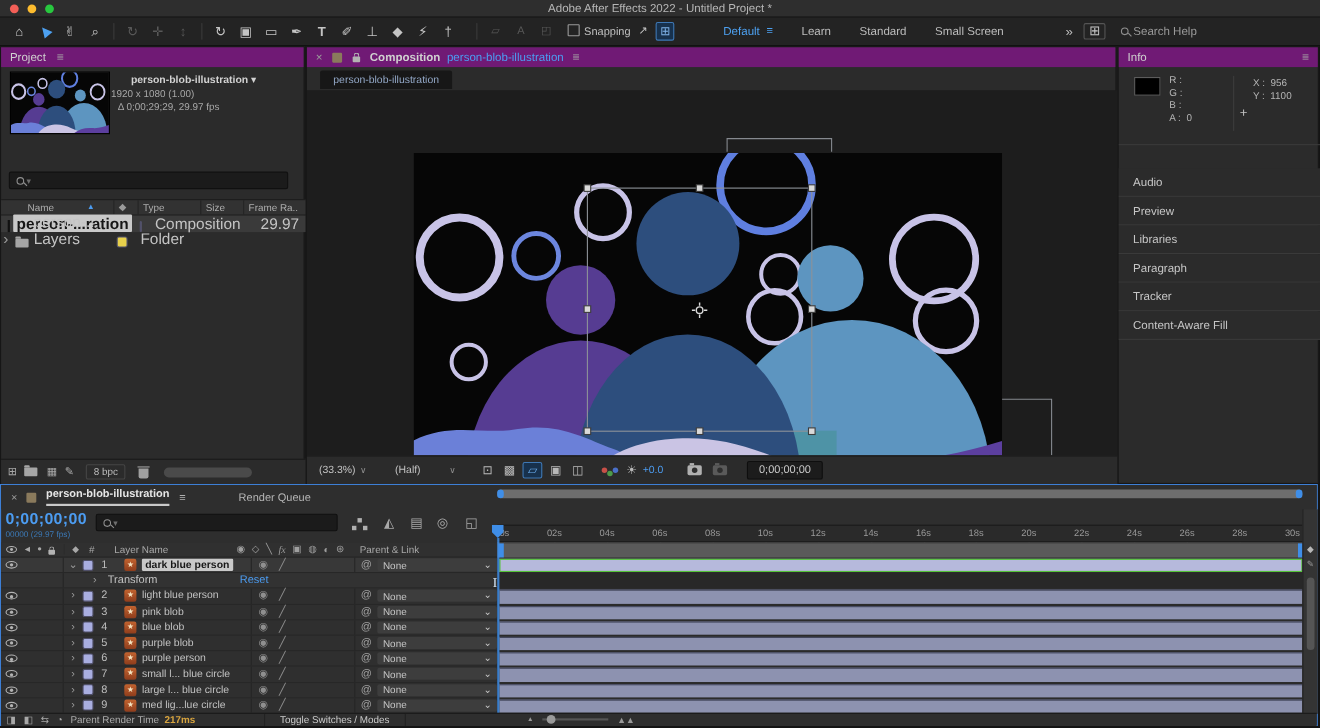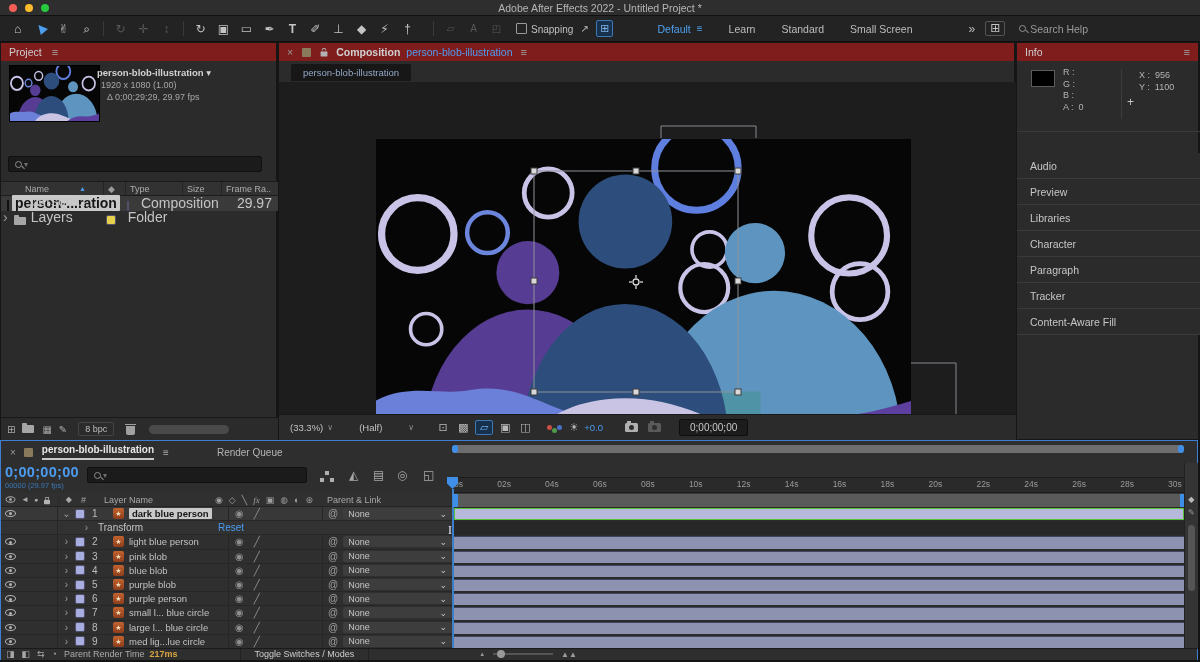--- a/index.html
+++ b/index.html
@@ -40,21 +40,21 @@
   .cam::after{content:"";position:absolute;left:4px;top:2px;width:5px;height:5px;background:#2e2e2e;border-radius:50%}
   .cam.dim{background:#5a5a5a}.cam.dim::before{background:#5a5a5a}
   .flowico{display:inline-block;width:4px;height:4px;background:#b0b0b0;margin:2px 6px 8px 4px;position:relative;box-shadow:-5px 7px 0 #b0b0b0,5px 7px 0 #b0b0b0}
   .rgbico{display:inline-block;width:5px;height:5px;border-radius:50%;background:#c85048;box-shadow:5px 3px 0 #4d9a4a,10px 0 0 #4a6fc8;margin-right:12px}
   .labelchip{display:inline-block;width:10px;height:10px;border-radius:2px;background:#a9aee0;border:1px solid #50506a;box-sizing:border-box}
   .shapeico{display:inline-block;width:11px;height:11px;border-radius:2px;background:linear-gradient(#c2632f,#8f3d1c);
             color:#f4e4c2;font-size:7px;line-height:11px;text-align:center}
   .tansq{display:inline-block;width:9px;height:9px;background:#8a7a5c;border-radius:1px}
   
   .panel{background:#2b2b2b;border:1px solid #161616}
-  .phead{height:18px;display:flex;align-items:center;padding:0 8px;color:#cfcfcf;font-size:10.5px;background:#7f1d1d}
+  .phead{height:18px;display:flex;align-items:center;padding:0 8px;color:#cfcfcf;font-size:10.5px;background:#701a75}
   .menu{margin-left:auto;color:#a8a8a8;font-size:11px}
   
   .tblhead{display:flex;height:13px;background:#323232;border-top:1px solid #1c1c1c;border-bottom:1px solid #1c1c1c;
            color:#adadad;font-size:9px;align-items:center}
   .tc{border-right:1px solid #242424;height:100%;display:flex;align-items:center;padding-left:4px;box-sizing:border-box}
   .prow{display:flex;height:14.5px;align-items:flex-end;font-size:14px;color:#c4c4c4}
   .namechip{background:#c9c9c9;color:#161616;padding:0 3px;border-radius:1px;font-weight:bold}
   .bpc{border:1px solid #454545;border-radius:2px;padding:1px 6px;color:#bdbdbd;font-size:9px}
   
   .popup{display:flex;align-items:center;gap:4px;color:#c2c2c2;font-size:9.5px;padding:0 5px}
@@ -161,21 +161,21 @@
     <circle cx="545" cy="478" r="113" fill="#563c92"></circle>
     <path d="M170,1080 A375,470 0 0 1 920,1080 Z" fill="#563c92"></path>
     <circle cx="1360" cy="408" r="108" fill="#5d95c0"></circle>
     <path d="M975,1080 A455,537 0 0 1 1885,1080 Z" fill="#5d95c0"></path>
     <circle cx="895" cy="295" r="168" fill="#2d4e7d"></circle>
     <path d="M524,1080 A370,490 0 0 1 1264,1080 Z" fill="#2d4e7d"></path>
     <path d="M0,935 C120,873 230,918 340,898 C470,875 560,928 650,962 C720,988 745,1030 758,1080 L0,1080 Z" fill="#6b80d8"></path>
     <path d="M540,1080 C600,1000 690,948 820,932 C950,917 1060,940 1185,992 C1285,1033 1370,1062 1425,1080 Z" fill="#cac4e4"></path>
     <path d="M1240,1080 C1330,1012 1450,978 1600,990 C1720,999 1845,958 1920,937 L1920,1080 Z" fill="#5c3f9f"></path>
   </svg>
-  <div class="r" style="left:96px;top:24px;font-size:9.5px;color:#d2d2d2;font-weight:bold">
+  <div class="r" style="left:118px;top:24px;font-size:9.5px;color:#d2d2d2;font-weight:bold">
     <span>person-blob-illustration</span> <span style="font-weight:normal">▾</span>
   </div>
   <div class="r" style="left:100px;top:37px;font-size:9px;color:#a8a8a8">1920 x 1080 (1.00)</div>
   <div class="r" style="left:106px;top:49px;font-size:9px;color:#a8a8a8">Δ 0;00;29;29, 29.97 fps</div>
 
   <div class="r" style="left:7px;top:113px;width:254px;height:16px;background:#1b1b1b;border:1px solid #101010;border-radius:2px;display:flex;align-items:center;padding-left:6px">
     <span class="mag"></span>
     <span style="color:#6e6e6e;margin-left:2px;font-size:8px">▾</span>
   </div>
 
@@ -317,21 +317,20 @@
   <div class="r" style="left:110px;top:52px;color:#c4c4c4;font-size:12px">+</div>
   <div class="r" style="left:122px;top:26px;font-size:9px;color:#b4b4b4;line-height:12px">
     <div><span>X :</span>&nbsp;&nbsp;<span>956</span></div>
     <div><span>Y :</span>&nbsp;&nbsp;<span>1100</span></div>
   </div>
   <div class="r" style="left:0;top:88px;width:183px;height:1px;background:#3a3a3a"></div>
   <div class="r" style="left:0;top:110px;width:183px">
     <div class="sideitem">Audio</div>
     <div class="sideitem">Preview</div>
     <div class="sideitem">Libraries</div>
-    <div class="sideitem">Character</div>
     <div class="sideitem">Paragraph</div>
     <div class="sideitem">Tracker</div>
     <div class="sideitem">Content-Aware Fill</div>
   </div>
 </div>
 
 <div class="r timeline">
   
   <div class="r" style="left:0;top:0;width:100%;height:22px;background:#2e2e2e;display:flex;align-items:center">
     <span style="margin-left:9px;color:#9a9a9a">×</span>

